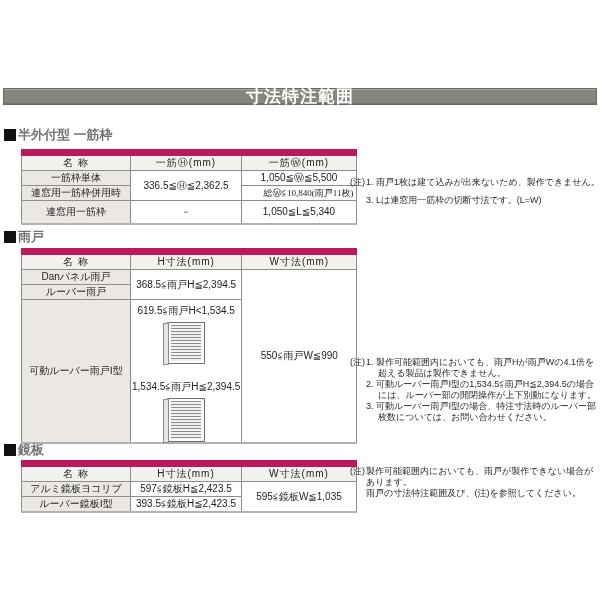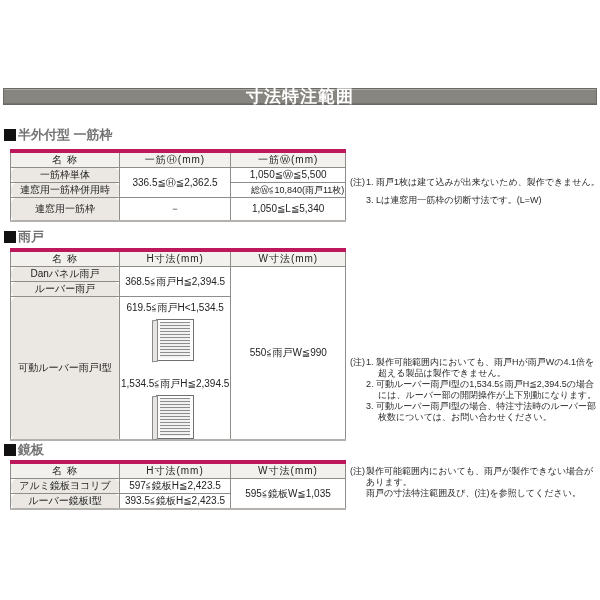--- a/index.html
+++ b/index.html
@@ -13,29 +13,29 @@
     background:#87857f;border:1px solid #6b6964;
     box-shadow:inset 0 1px 0 rgba(255,255,255,.28), inset 0 -1px 0 rgba(0,0,0,.15);
     color:#ffffff;font-size:17px;font-weight:bold;text-align:center;line-height:15px;
     letter-spacing:1px;
   }
   
   .sec-head{position:absolute;left:4px;display:flex;align-items:center;
     font-size:13px;font-weight:bold;color:#737373;}
   .sec-square{width:12px;height:12px;background:#111;margin-right:2px;flex:none;}
   
-  .spec-table{position:absolute;left:10px;border-collapse:collapse;table-layout:fixed;
-    border-top:4px solid #be185d;border-bottom:2px solid #b4b1ad;}
+  .spec-table{position:absolute;left:21px;border-collapse:collapse;table-layout:fixed;
+    border-top:7px solid #be185d;border-bottom:2px solid #b4b1ad;}
   .spec-table td,.spec-table th{
     border:1px solid #8f8d89;font-size:10px;font-weight:normal;
     text-align:center;vertical-align:middle;padding:0 1px;white-space:nowrap;
     color:#222;box-sizing:border-box;
   }
   .spec-table th{background:#f3f1ed;letter-spacing:1px;}
-  .spec-table td.label{background:#ebe8e3;border-radius:6px;}
+  .spec-table td.label{background:#ebe8e3;}
   .spec-table td.small{font-size:9px;padding-left:20px;}
   
   .louver-cell{vertical-align:top !important;}
   .louver-stack{display:flex;flex-direction:column;align-items:center;padding-top:4px;}
   .louver{position:relative;width:38px;background:#fdfdfd;border:1px solid #6f6f6f;box-sizing:border-box;}
   .louver .slats{position:absolute;left:3px;right:3px;top:2px;bottom:2px;
     background:repeating-linear-gradient(180deg,#8d8d8d 0 1px,#f1f1f1 1px 3px);}
   .louver .side{position:absolute;left:-5px;top:0px;width:4px;height:100%;
     background:#e6e5e2;border:1px solid #8a8a8a;transform:skewY(-5deg);}
   .lh1{height:42px;margin:4px 0 16px 0;}
@@ -68,21 +68,21 @@
       <tr style="height:14px;">
     <th>名 称</th>
     <th>一筋Ⓗ(mm)</th>
     <th>一筋Ⓦ(mm)</th>
   </tr>
   <tr style="height:13px;">
     <td class="label">一筋枠単体</td>
     <td rowspan="2">336.5≦Ⓗ≦2,362.5</td>
     <td>1,050≦Ⓦ≦5,500</td>
   </tr>
-  <tr style="height:13px;">
+  <tr style="height:13px;font-family:Liberation Serif, serif;">
     <td class="label">連窓用一筋枠併用時</td>
     <td class="small">総Ⓦ≦10,840(雨戸11枚)</td>
   </tr>
   <tr style="height:23px;">
     <td class="label">連窓用一筋枠</td>
     <td>－</td>
     <td>1,050≦L≦5,340</td>
   </tr>
 </tbody>
   </table>

